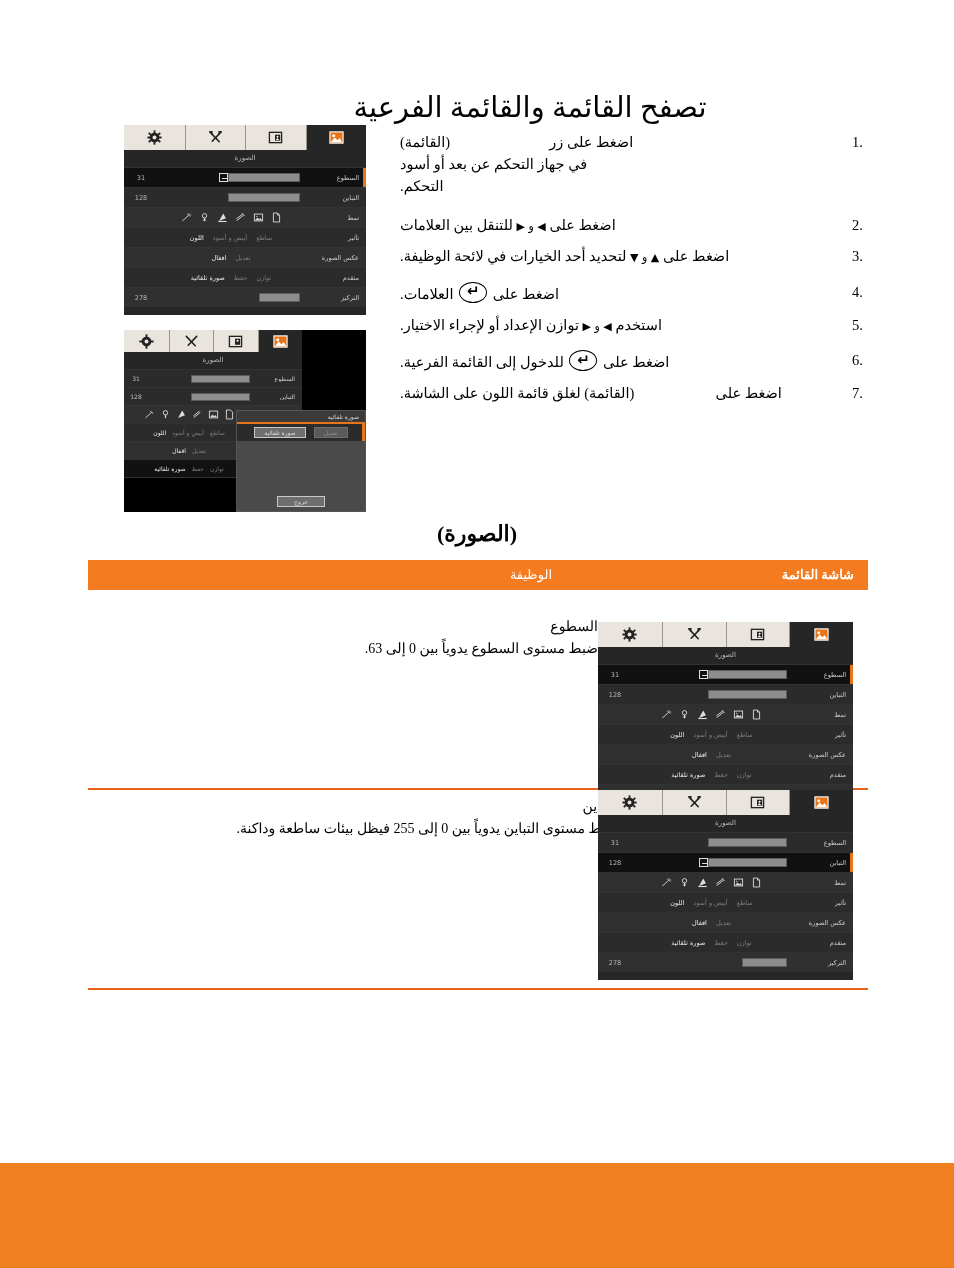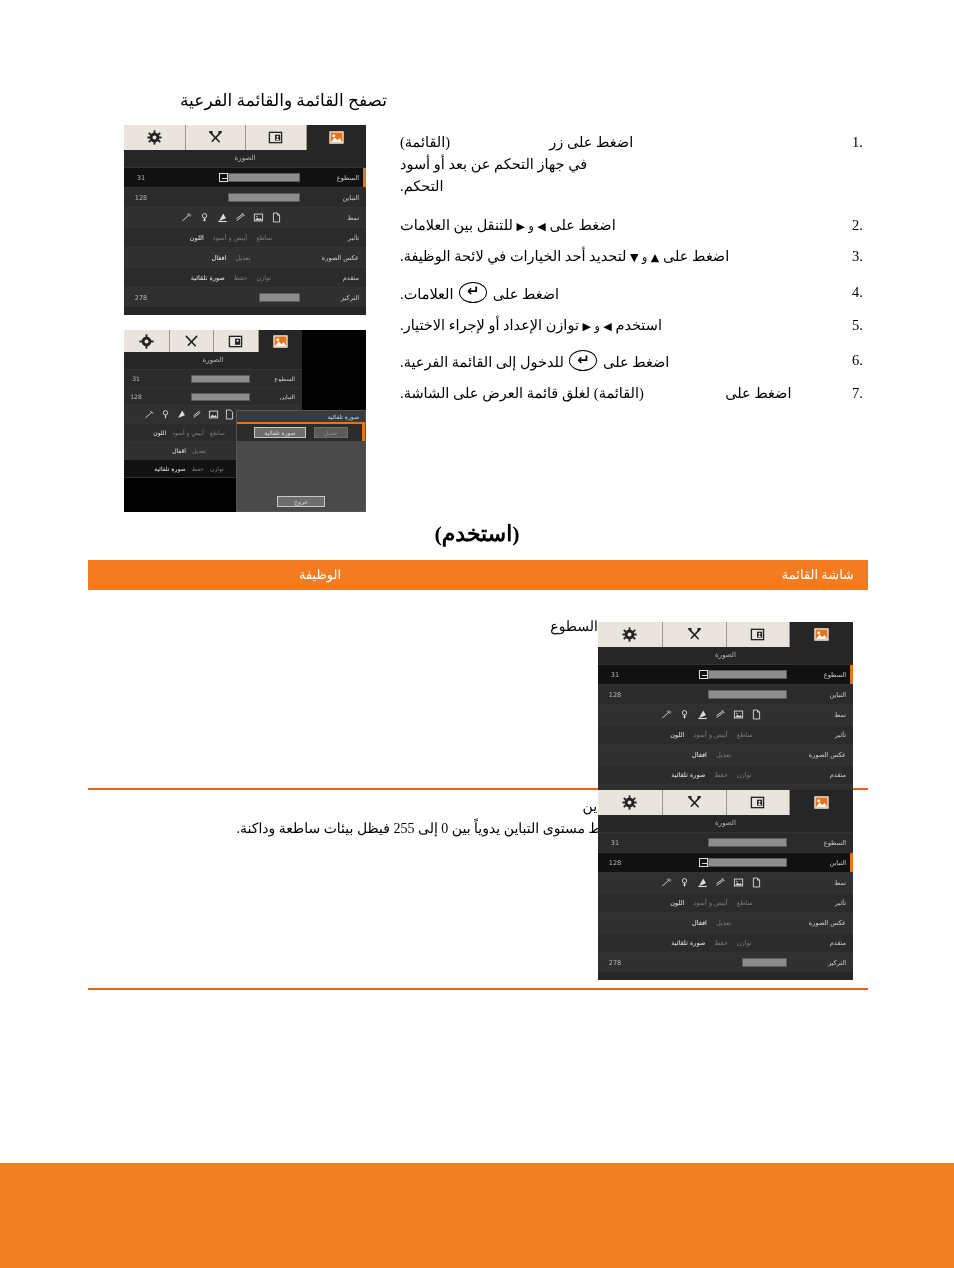--- a/index.html
+++ b/index.html
@@ -6,21 +6,21 @@
   body{
     width:954px;height:1268px;position:relative;background:#ffffff;
     font-family:"Liberation Serif","DejaVu Serif",serif;color:#000;
     overflow:hidden;
   }
   .page{position:absolute;inset:0;}
 
   
   .section-title{
     position:absolute;right:74px;top:90px;width:700px;
-    text-align:left;direction:rtl;font-size:17px;letter-spacing:1px;
+    text-align:center;direction:rtl;font-size:29px;letter-spacing:1px;
   }
   .steps{
     position:absolute;right:74px;top:132px;width:480px;
     direction:rtl;text-align:right;font-size:14.5px;line-height:1.5;
   }
   .step{display:flex;direction:rtl;margin-bottom:9px;align-items:flex-start;}
   .step .num{
     width:34px;flex:0 0 34px;text-align:left;direction:ltr;
     font-family:"Liberation Serif",serif;padding-left:6px;box-sizing:border-box;
   }
@@ -123,22 +123,22 @@
     position:absolute;left:0;right:0;bottom:4px;display:flex;justify-content:center;
   }
   .submenu-foot .sbtn{padding:1px 16px;}
 
   
   .tbl{position:absolute;left:88px;top:560px;width:780px;}
   .tbl-head{
     background:#f47b20;color:#fff;height:30px;display:flex;align-items:center;
     direction:rtl;font-size:13px;
   }
-  .th-menu{width:270px;text-align:right;padding-right:14px;box-sizing:border-box;}
-  .th-func{flex:1 1 auto;text-align:center;padding-right:46px;box-sizing:border-box;}
+  .th-menu{width:270px;text-align:right;padding-right:14px;box-sizing:border-box;font-weight:bold;}
+  .th-func{flex:1 1 auto;text-align:right;padding-right:46px;box-sizing:border-box;}
   .tbl-row{position:relative;border-bottom:2px solid #e8621a;}
   .tbl-row .cell-text{
     position:absolute;right:270px;top:0;width:470px;
     direction:rtl;text-align:right;font-size:14px;line-height:1.55;
   }
   .cell-text .ttl{display:block;}
   .cell-text .desc{display:block;}
 </style>
 </head>
 <body>
@@ -206,21 +206,21 @@
         <span>للدخول إلى القائمة الفرعية.</span>
       </span>
     </div>
 
     <div class="step">
       <span class="num">7.</span>
       <span class="body">
         <span>اضغط على</span>
         <span class="gap-holder sm"></span>
         <span>(القائمة)</span>
-        <span>لغلق قائمة العرض على الشاشة.</span>
+        <span>لغلق قائمة اللون على الشاشة.</span>
       </span>
     </div>
 
   </div>
 
   <div class="osd" style="left:124px;top:125px;width:242px;height:190px;">
     <div class="osd-tabs">
       <div class="osd-tab active">
         <span class="ico">
           <svg viewBox="0 0 16 16">
@@ -499,31 +499,32 @@
         <span class="sbtn ghost">تعديل</span>
         <span class="sbtn">صورة تلقائية</span>
       </div>
       <div class="submenu-body" style="height:50px"></div>
       <div class="submenu-foot">
         <span class="sbtn">خروج</span>
       </div>
     </div>
   </div>
 
-  <div class="picture-heading">(استخدم)</div>
+  <div class="picture-heading">(الصورة)</div>
 
   <div class="tbl">
     <div class="tbl-head">
       <span class="th-menu">شاشة القائمة</span>
       <span class="th-func">الوظيفة</span>
     </div>
 
     <div class="tbl-row" style="height:198px">
       <div class="cell-text" style="padding-top:26px">
         <span class="ttl">السطوع</span>
+        <span class="desc">ضبط مستوى السطوع يدوياً بين 0 إلى 63.</span>
       </div>
 
       <div class="osd" style="left:510px;top:32px;width:255px;height:190px;position:absolute;">
         <div class="osd-tabs">
           <div class="osd-tab active">
             <span class="ico">
               <svg viewBox="0 0 16 16">
                   <rect x="1" y="2" width="14" height="12" fill="#e8741a" stroke="#fff" stroke-width="1.2"></rect>
                   <circle cx="5" cy="6" r="1.6" fill="#fff"></circle>
                   <path d="M2 13 L6 8 L9 11 L11.5 8.5 L14 13 Z" fill="#fff"></path>

